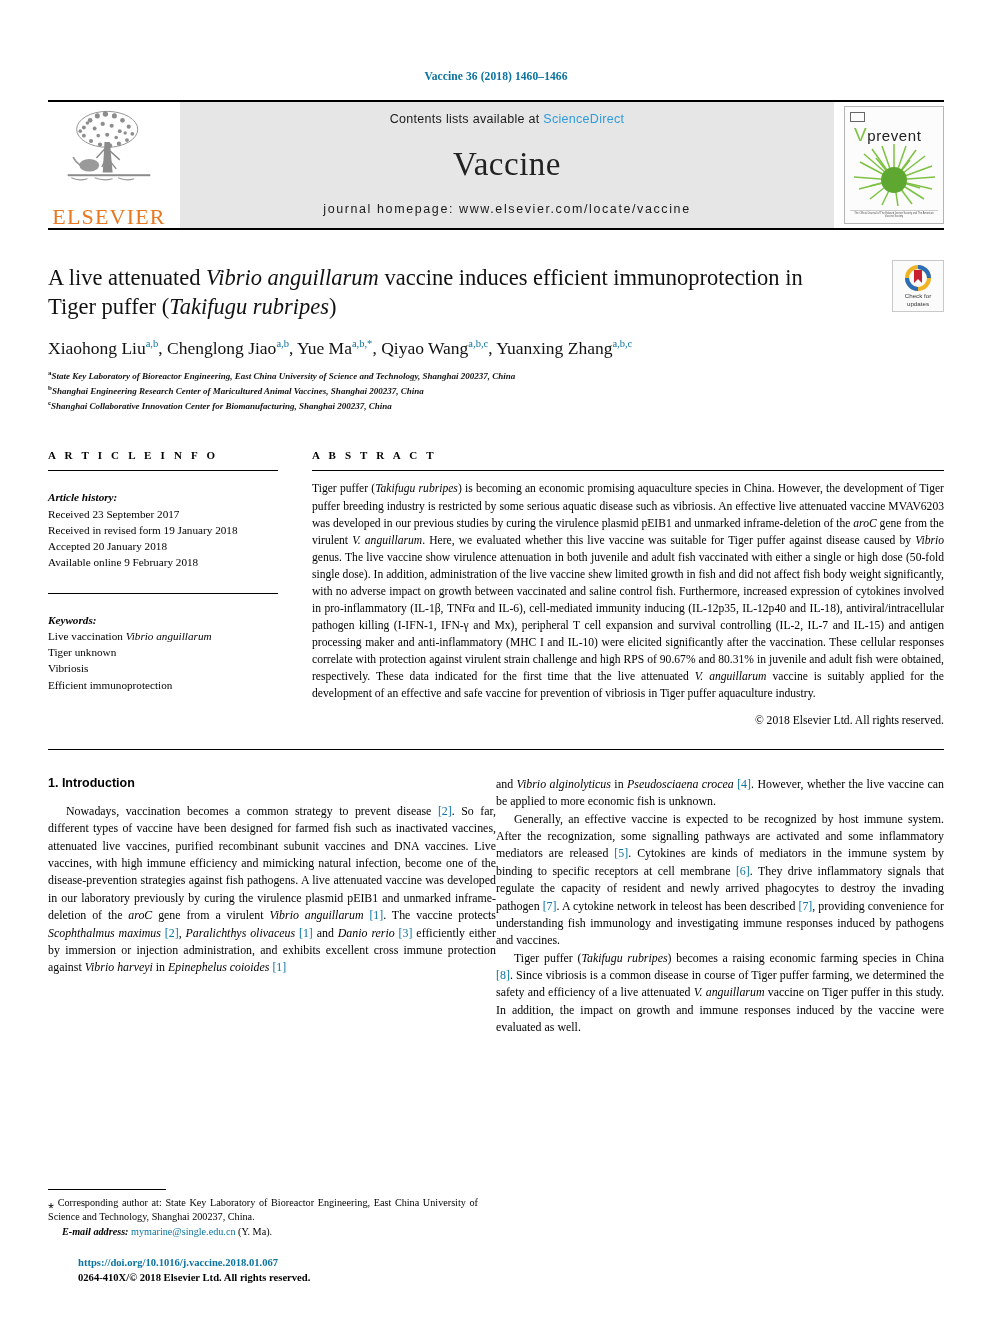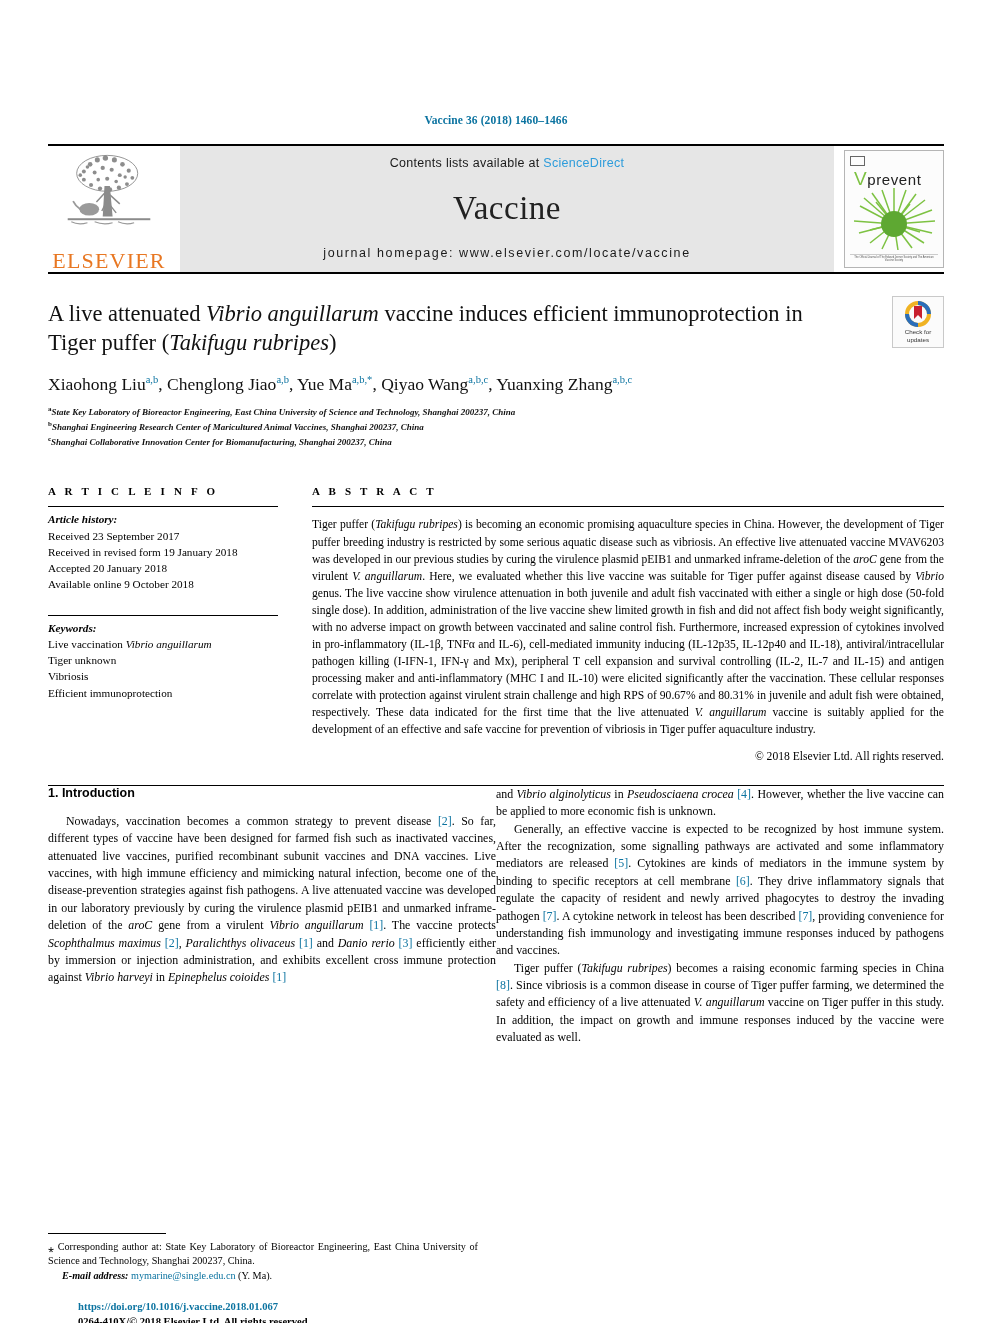--- a/index.html
+++ b/index.html
@@ -25,21 +25,20 @@
 
   
   .running-head {
     text-align: center;
     font-size: 11.5px;
     color: #0b73a0;
     font-family: "Liberation Serif", serif;
     font-weight: 700;
     padding-top: 70px;
     letter-spacing: 0.1px;
-    margin-top: 44px;
   }
 
   
   .masthead {
     margin-top: 18px;
     border-top: 2.5px solid #000;
     display: flex;
     align-items: stretch;
     height: 126px;
   }
@@ -135,21 +134,21 @@
     color: #555;
     font-family: "Liberation Sans", sans-serif;
     border-top: 0.5px solid #ccc;
     padding-top: 1px;
   }
   .masthead-bottom-rule {
     border-bottom: 2.5px solid #000;
   }
 
   
-  .title-block { margin-top: 26px; position: relative; }
+  .title-block { margin-top: 34px; position: relative; }
   h1.article-title {
     font-family: "Liberation Serif", serif;
     font-size: 22.5px;
     font-weight: 400;
     line-height: 1.28;
     margin: 0;
     max-width: 760px;
     color: #111;
   }
   h1.article-title i { font-style: italic; }
@@ -204,21 +203,21 @@
   .col-info { width: 230px; flex: 0 0 230px; }
   .col-abstract { flex: 1 1 auto; }
   .sec-head {
     font-family: "Liberation Serif", serif;
     font-weight: 700;
     font-size: 11px;
     letter-spacing: 3.2px;
     color: #000;
   }
   .rule-thin { border-top: 1.1px solid #000; margin-top: 9px; }
-  .info-group { margin-top: 4px; }
+  .info-group { margin-top: 18px; }
   .info-group .lbl {
     font-style: italic;
     font-weight: 700;
     font-size: 11.2px;
     line-height: 1.45;
   }
   .info-group div {
     font-size: 11.2px;
     line-height: 1.45;
     font-family: "Liberation Serif", serif;
@@ -238,20 +237,21 @@
   .copyright {
     text-align: right;
     font-size: 11.6px;
     margin-top: 12px;
     font-family: "Liberation Serif", serif;
   }
 
   
   .rule-body-top { border-top: 1.1px solid #000; margin-top: 22px; }
   .body-cols {
+    margin-top: 26px;
     display: flex;
   }
   .bcol { flex: 1 1 0; position: relative; }
   h2.section-title {
     font-family: "Liberation Sans", sans-serif;
     font-size: 12.5px;
     font-weight: 700;
     margin: 0 0 13px 0;
     color: #000;
   }
@@ -431,21 +431,21 @@
   <div class="info-abstract">
 
     <div class="col-info">
       <div class="sec-head">A R T I C L E   I N F O</div>
       <div class="rule-thin"></div>
       <div class="info-group">
         <div class="lbl">Article history:</div>
         <div>Received 23 September 2017</div>
         <div>Received in revised form 19 January 2018</div>
         <div>Accepted 20 January 2018</div>
-        <div>Available online 9 October 2018</div>
+        <div>Available online 9 February 2018</div>
       </div>
       <div class="rule-thin kw-block"></div>
       <div class="info-group">
         <div class="lbl">Keywords:</div>
         <div class="k"><span>Live vaccination </span><i>Vibrio anguillarum</i></div>
         <div>Tiger unknown</div>
         <div>Vibriosis</div>
         <div>Efficient immunoprotection</div>
       </div>
     </div>

